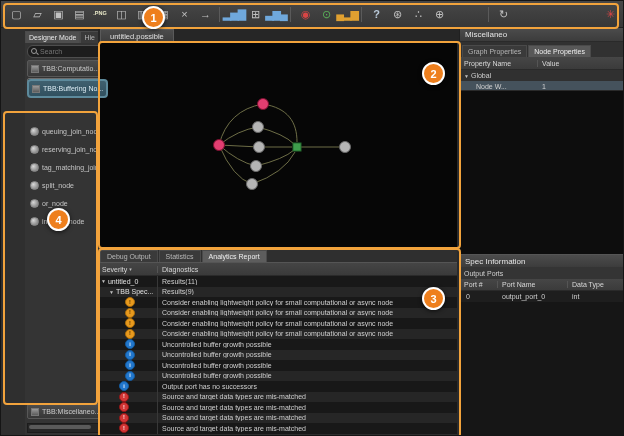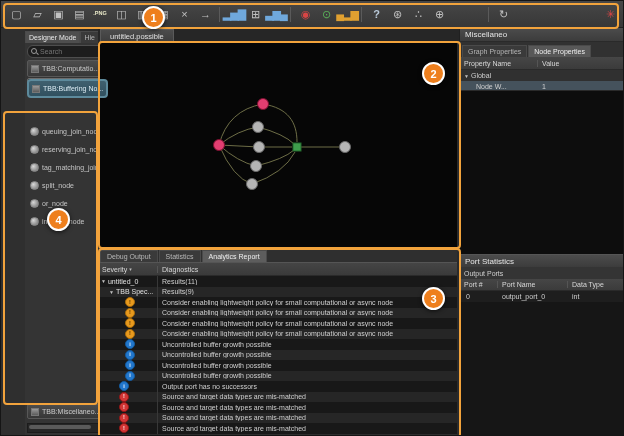--- a/index.html
+++ b/index.html
@@ -404,21 +404,21 @@
       <div class="pc2"></div>
     </div>
     <div class="prow selected">
       <div class="pc1" style="padding-left:16px">
           <span>Node W...</span>
         </div>
       <div class="pc2">1</div>
     </div>
     <div class="blackzone"></div>
 
-    <div class="rp-sub portinfo-bar">Port Statistics</div>
+    <div class="rp-sub portinfo-bar">Spec Information</div>
     <div class="rp-sub outports">Output Ports</div>
     <div class="rp-sub port-head">
       <div class="p1">Port #</div>
       <div class="p2">Port Name</div>
       <div class="p3">Data Type</div>
     </div>
     <div class="rp-sub port-row">
       <div class="p1">0</div>
       <div class="p2">output_port_0</div>
       <div class="p3">int</div>

